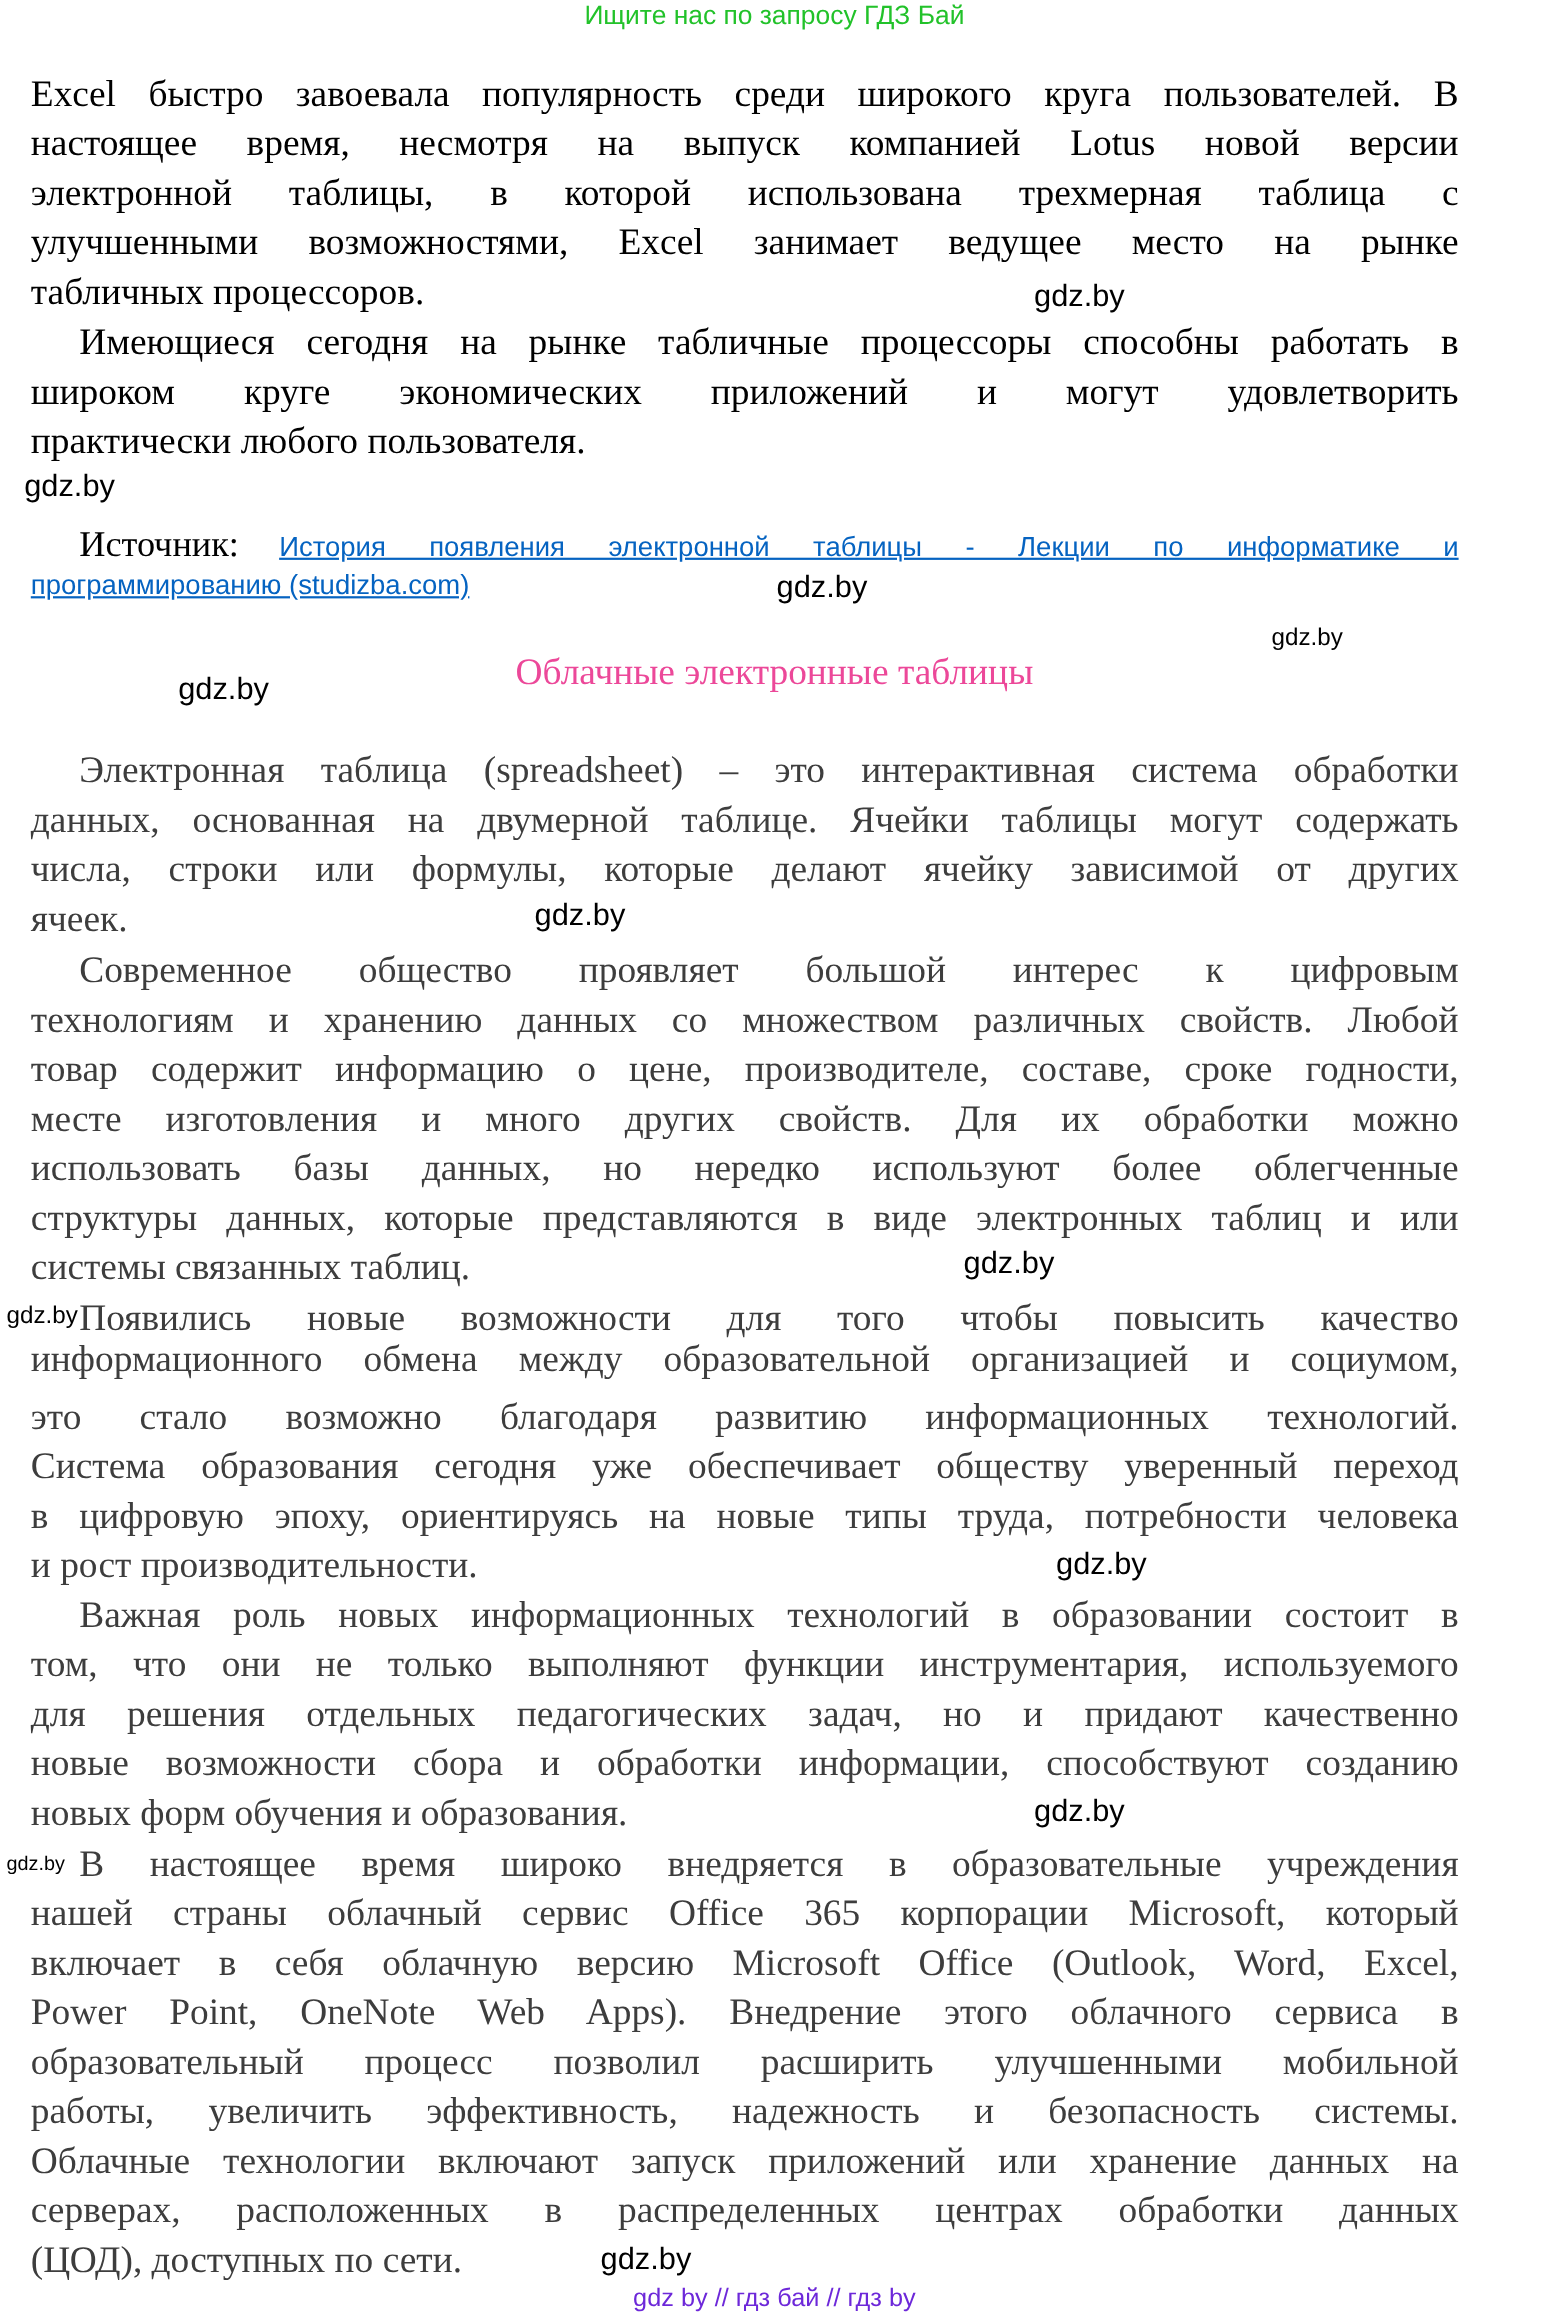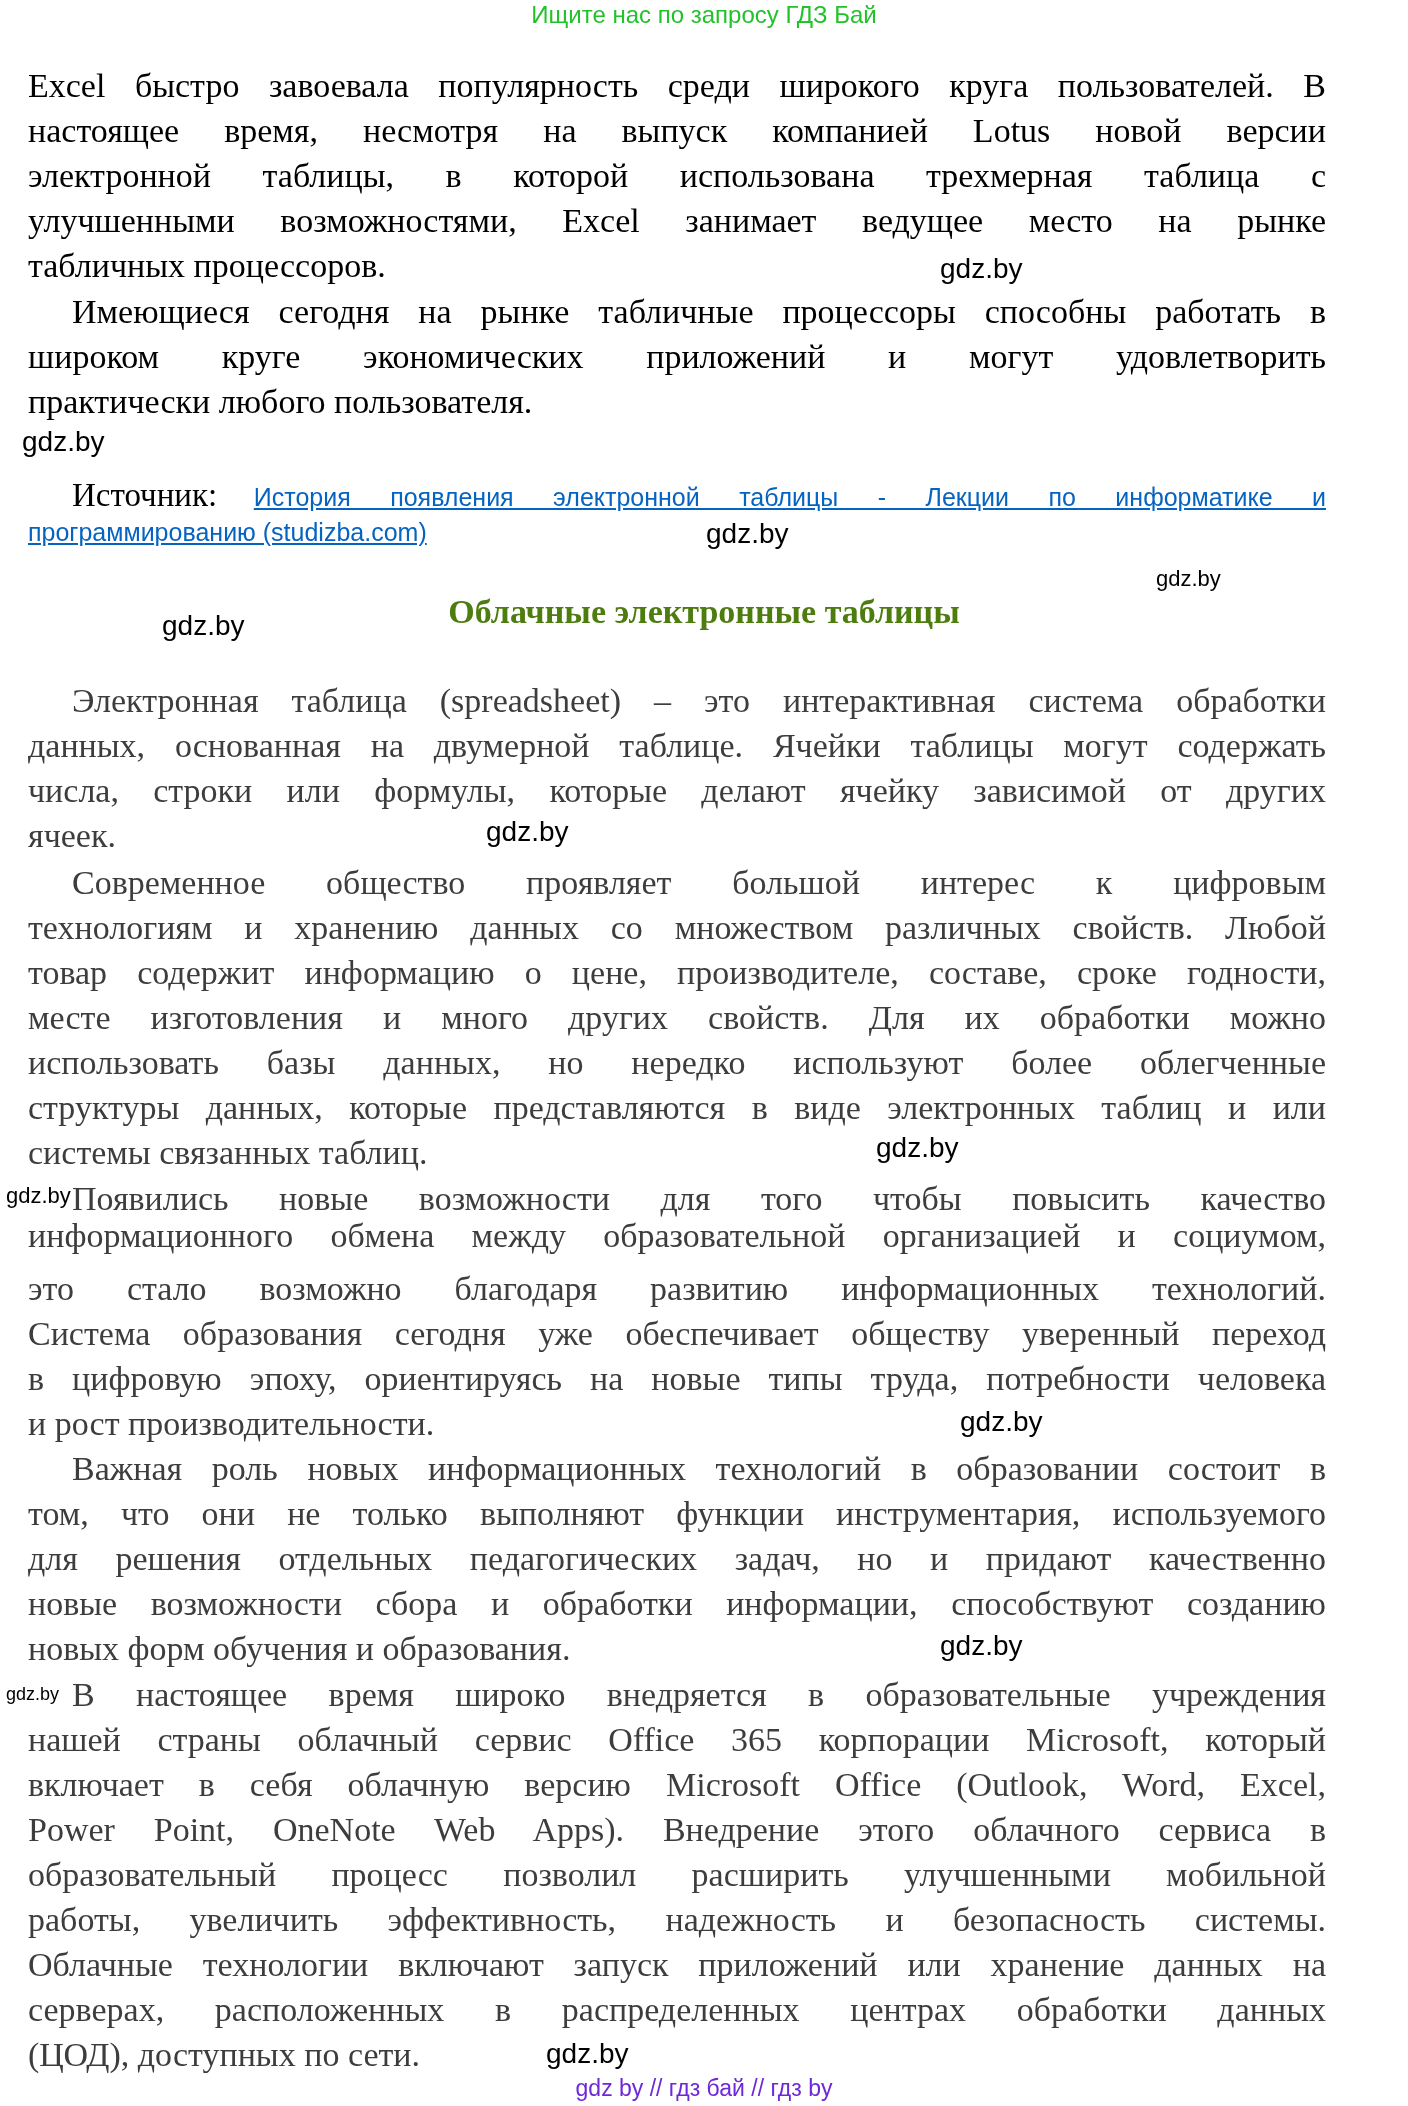--- a/index.html
+++ b/index.html
@@ -8,21 +8,21 @@
   .footer { position:absolute; top:2088px; left:0; width:1408px; text-align:center; font-family:"Liberation Sans", sans-serif; font-size:23px; line-height:30px; color:#6d28d9; margin-top:-15px; }
   .ln { position:absolute; left:28px; width:1298px; font-family:"Liberation Serif", serif; font-size:34px; line-height:40px; height:40px; white-space:nowrap; overflow:visible; }
   .j { text-align:justify; text-align-last:justify; white-space:normal; }
   .black { color:#000000; }
   .grey { color:#3d3d3d; }
   .ind { padding-left:44px; width:1254px; }
   .wm { position:absolute; font-family:"Liberation Sans", sans-serif; color:#000; white-space:nowrap; }
   .wm28 { font-size:28px; }
   .wm22 { font-size:22px; }
   .wm18 { font-size:18px; }
-  .heading { position:absolute; left:0; width:1408px; text-align:center; font-family:"Liberation Serif", serif; font-weight:bold; font-size:34px; line-height:40px; color:#4d7c0f; }
+  .heading { position:absolute; left:0; width:1408px; text-align:center; font-family:"Liberation Serif", serif; font-weight:normal; font-size:34px; line-height:40px; color:#ec4899; }
   .src-label { font-weight:normal; color:#000; }
   .link { font-family:Liberation Sans, sans-serif; font-size:25px; color:#0563c1; text-decoration:underline; }
   .srcline { position:absolute; left:28px; width:1298px; line-height:40px; height:40px; }
 </style>
 </head>
 <body>
 
 <div class="banner">Ищите нас по запросу ГДЗ Бай</div>
 
 <div>

